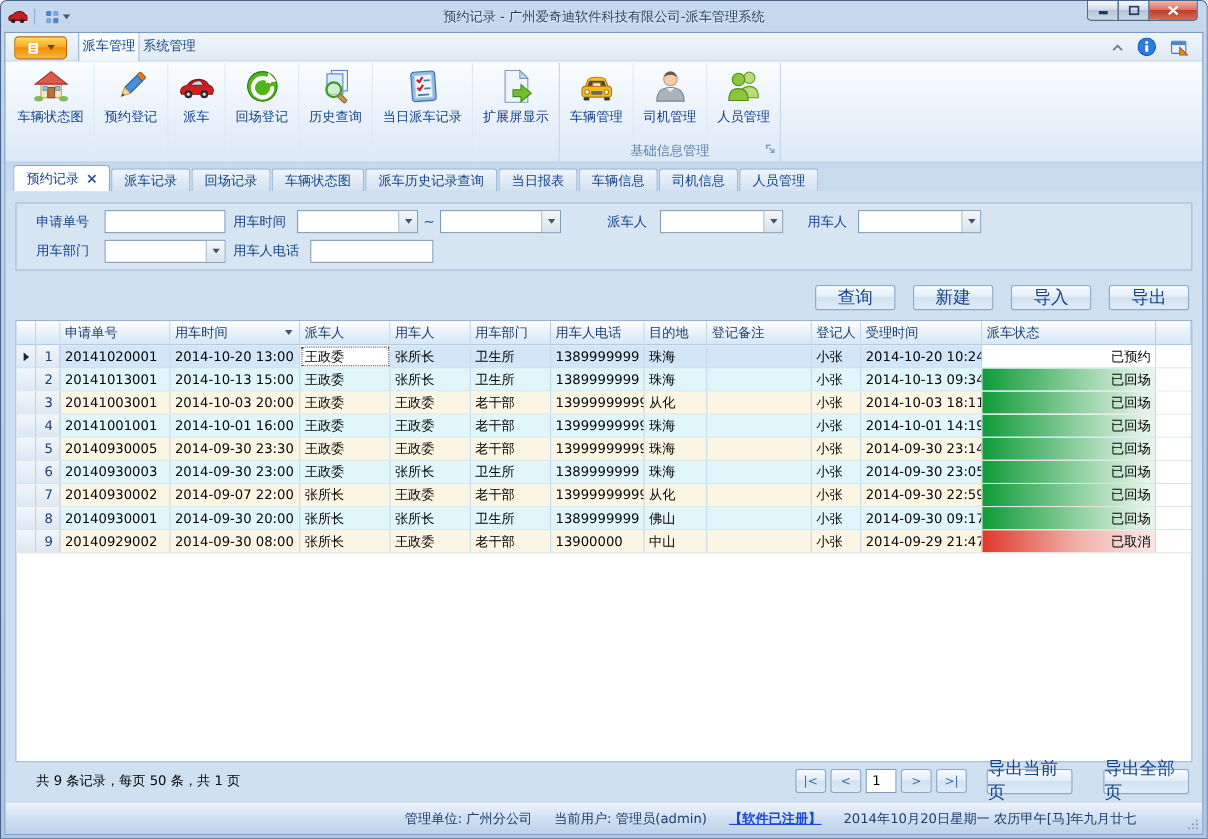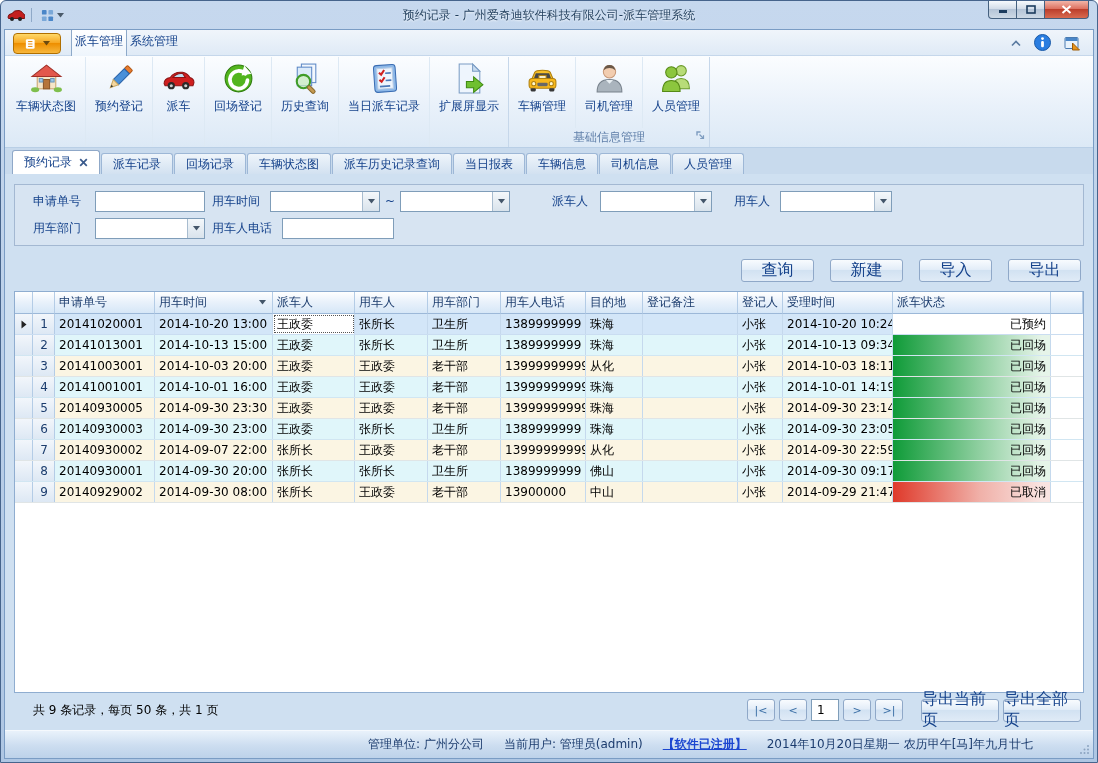--- a/index.html
+++ b/index.html
@@ -85,21 +85,21 @@
   .status-red   { background:linear-gradient(90deg,#df392a,#f0b0a8 55%,#f9e4e1 95%); }
   .filler-cell { flex:1; border-right:none; background:#fff; }
   .g-hcell.filler { flex:1; }
   
   .pager-row { display:flex; align-items:center; margin-top:4px; height:26px; flex:none; padding:0 3px; }
   .pager-summary { font-size:12px; color:#000; margin-left:16px; }
   .pager-controls { margin-left:auto; display:flex; align-items:center; gap:4px; }
   .pbtn { width:28px; height:22px; font-size:11px; color:#3a6ea5; }
   .pbox { width:28px; height:22px; border:1px solid #7f9db9; background:#fff; font-size:12px;
           display:flex; align-items:center; padding-left:5px; }
-  .pexport { width:78px; height:23px; }
+  .pexport { width:78px; height:23px;margin-left:24px; }
   .pexport.first { margin-left:14px; }
   
   .statusbar { height:28px; flex:none; position:relative; display:flex; align-items:center; padding:0 12px;
                font-size:12px; color:#1c3c6e; border-top:1px solid #f5f9fd;
                background:linear-gradient(#e9f2fb,#ccddf0 55%,#bdd2ea); }
   .sb-right { margin-left:auto; display:flex; align-items:center; gap:20px; margin-right:48px; }
   .reg-link { color:#1b46d0; font-weight:bold; text-decoration:underline; }
   .resize-grip { position:absolute; right:3px; bottom:3px; }
   .client { flex:1; margin:0 3px; border:1px solid #7родина; }
   .client { flex:1; margin:0 3px; border:1px solid #7a9cc4; display:flex; flex-direction:column; overflow:hidden; background:#cfe0f1; }

